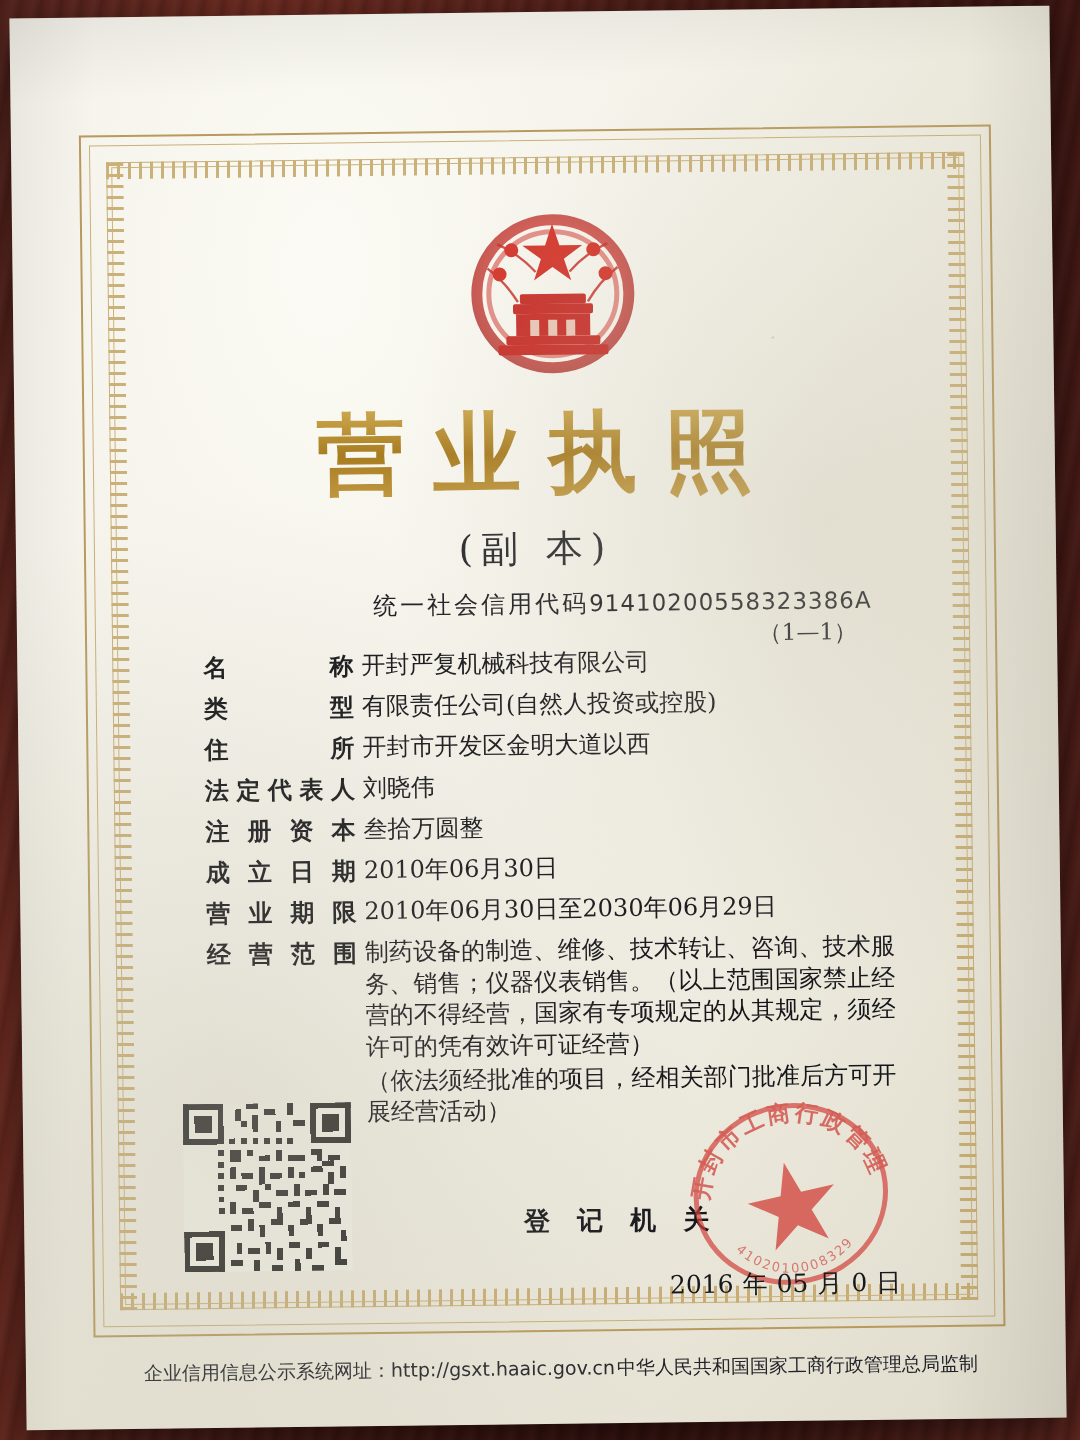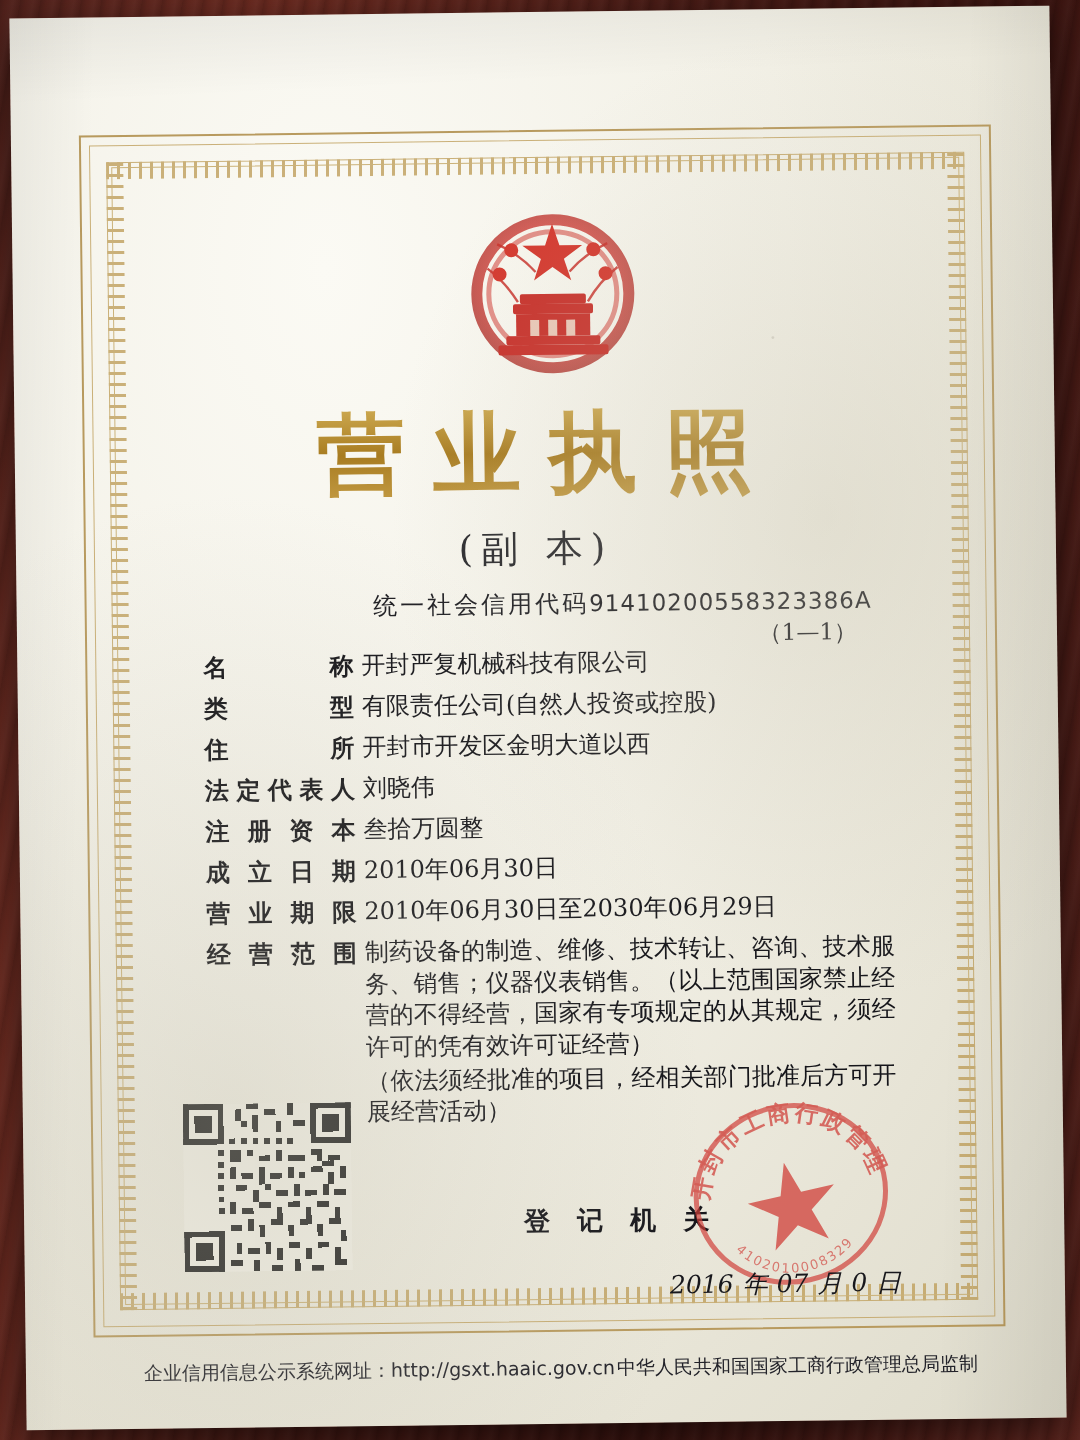--- a/index.html
+++ b/index.html
@@ -242,21 +242,21 @@
   #date-line {
     position: absolute;
     left: 645px;
     top: 1258px;
     font-family: "DejaVu Serif", "Liberation Serif", serif;
     font-size: 25px;
     color: #17171c;
     z-index: 7;
     white-space: nowrap;
   }
-  #date-line span { margin-right: 9px; font-style: italic; }
+  #date-line span { margin-right: 9px; }
 
   
   #footer-left {
     position: absolute;
     left: 118px;
     bottom: 42px;
     font-family: "DejaVu Serif", "Liberation Serif", serif;
     font-size: 19px;
     color: #23232a;
     z-index: 4;
@@ -545,21 +545,21 @@
           <textPath href="#sealArcBot" startOffset="12%">4102010008329</textPath>
         </text>
         <path d="M107 68 l10.5 32 33.6 0 -27.2 19.8 10.4 32 -27.3-19.8 -27.3 19.8 10.4-32 -27.2-19.8 33.6 0 z" fill="#d0403a" opacity="0.92"></path>
       </g>
     </svg>
   </div>
 
   <div id="authority">登 记 机 关</div>
 
   <div id="date-line">
-    <span>2016</span><span>年</span><span>07</span><span>月</span><span>0</span><span>日</span>
+    <span>2016</span><span>年</span><span>05</span><span>月</span><span>0</span><span>日</span>
   </div>
 
   <div id="footer-left">
     <span>企业信用信息公示系统网址：</span><span class="url">http://gsxt.haaic.gov.cn</span>
   </div>
   <div id="footer-right">中华人民共和国国家工商行政管理总局监制</div>
 
 </div>
 
 </body></html>

